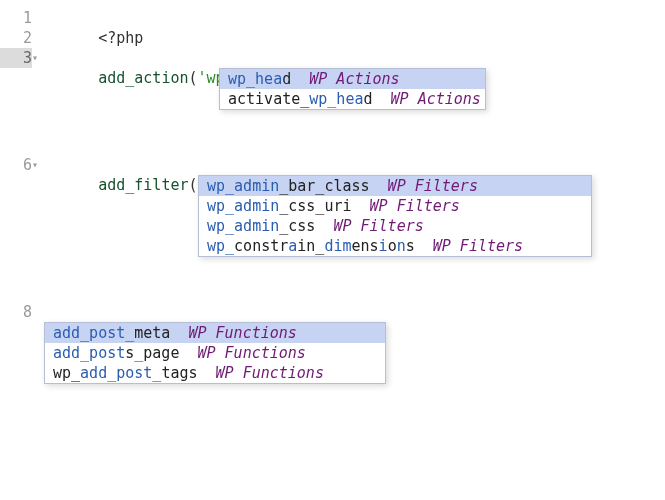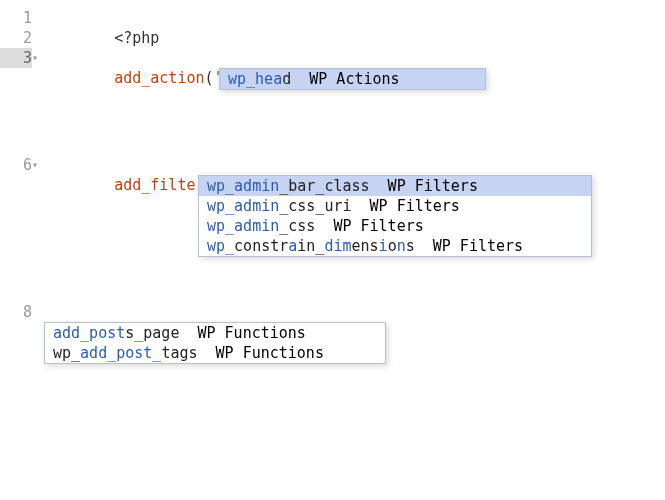--- a/index.html
+++ b/index.html
@@ -58,27 +58,27 @@
   }
   .code-area {
     position: absolute;
     left: 44px;
     top: 0;
     right: 0;
     bottom: 0;
   }
   .code-line {
     position: absolute;
-    left: 16px;
+    left: 0;
     height: 20px;
     line-height: 20px;
     white-space: pre;
   }
   .tok-tag   { color: #333333; }
-  .tok-fn    { color: #c2410c; }
+  .tok-fn    { color: #14532d; }
   .tok-paren { color: #333333; }
   .tok-str   { color: #2c8c2c; }
   .tok-plain { color: #333333; }
 
   .popup {
     position: absolute;
     background: #ffffff;
     border: 1px solid #b7bfd6;
     box-shadow: 2px 2px 6px rgba(0,0,0,0.15);
     font-size: 15px;
@@ -88,21 +88,21 @@
     padding: 0 8px;
     height: 20px;
     white-space: pre;
     cursor: pointer;
   }
   .popup .item.selected {
     background: #c7d3f3;
   }
   .m-blue  { color: #2a5db0; }
   .m-black { color: #222222; }
-  .m-cat   { color: #000000; }
+  .m-cat   { color: #701a75; font-style: italic; }
 </style>
 </head>
 <body>
 
 <div class="editor">
 
   <div class="gutter" id="gutter">
       <div class="g-row" style="top: 8px;">1</div>
       <div class="g-row" style="top: 28px;">2</div>
       <div class="g-row active" style="top: 48px;">3</div>
@@ -125,28 +125,30 @@
     <div class="code-line" style="top:155px">
       <span class="tok-fn">add_filter</span><span class="tok-paren">(</span><span class="tok-str">'</span><span class="tok-str">wp_admin</span>
     </div>
 
     <div class="code-line" style="top:302px">
       <span class="tok-plain">add_post_</span>
     </div>
 
     <div class="popup" id="popup1" style="left: 175px; top: 68px; width: 265px;">
         <div class="item selected"><span class="m-blue">wp_hea</span><span class="m-black">d</span><span class="m-cat">  WP Actions</span></div>
+        <div class="item"><span class="m-black">activate_</span><span class="m-blue">wp_hea</span><span class="m-black">d</span><span class="m-cat">  WP Actions</span></div>
       </div>
 
     <div class="popup" id="popup2" style="left: 154px; top: 175px; width: 392px;">
         <div class="item selected"><span class="m-blue">wp_admin</span><span class="m-black">_bar_class</span><span class="m-cat">  WP Filters</span></div>
         <div class="item"><span class="m-blue">wp_admin</span><span class="m-black">_css_uri</span><span class="m-cat">  WP Filters</span></div>
         <div class="item"><span class="m-blue">wp_admin</span><span class="m-black">_css</span><span class="m-cat">  WP Filters</span></div>
         <div class="item"><span class="m-blue">wp_</span><span class="m-black">constr</span><span class="m-blue">a</span><span class="m-black">in_</span><span class="m-blue">dim</span><span class="m-black">ens</span><span class="m-blue">i</span><span class="m-black">o</span><span class="m-blue">n</span><span class="m-black">s</span><span class="m-cat">  WP Filters</span></div>
       </div>
 
     <div class="popup" id="popup3" style="left: 0px; top: 322px; width: 340px;">
+        <div class="item selected"><span class="m-blue">add_post_</span><span class="m-black">meta</span><span class="m-cat">  WP Functions</span></div>
         <div class="item"><span class="m-blue">add_post</span><span class="m-black">s</span><span class="m-blue">_</span><span class="m-black">page</span><span class="m-cat">  WP Functions</span></div>
         <div class="item"><span class="m-black">wp_</span><span class="m-blue">add_post_</span><span class="m-black">tags</span><span class="m-cat">  WP Functions</span></div>
       </div>
 
   </div>
 </div>
 
 </body></html>

